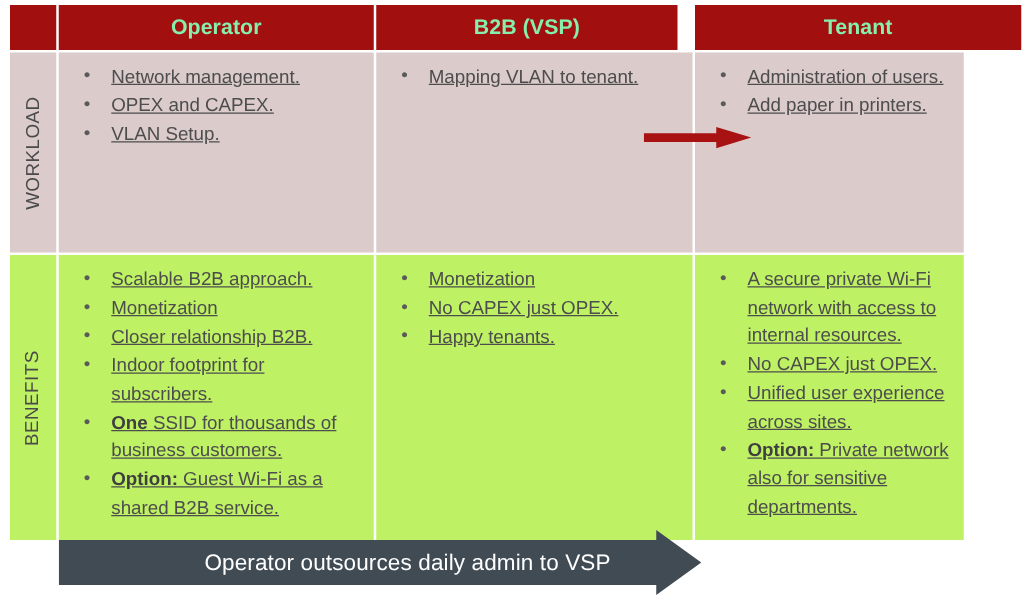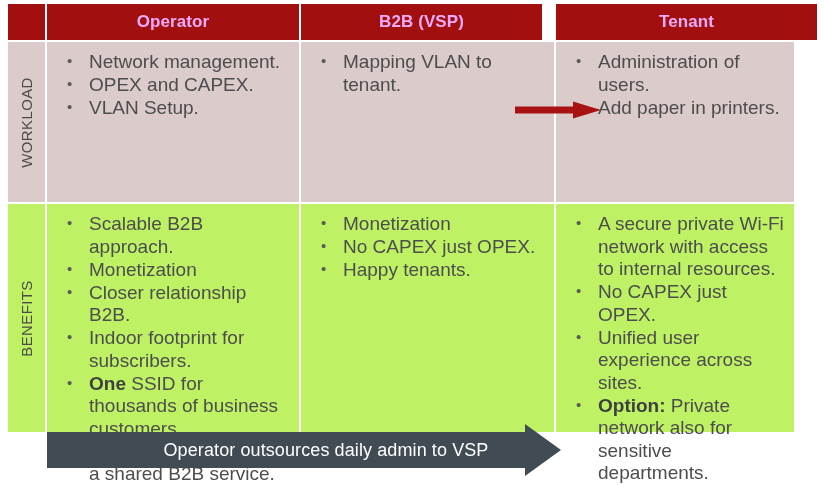--- a/index.html
+++ b/index.html
@@ -38,21 +38,21 @@
     left: 0;
     top: 0;
     width: 809px;
     height: 36px;
   }
   .hcell {
     position: absolute;
     top: 0;
     height: 36px;
     background: #A20F0F;
-    color: #f0abfc;
+    color: #86efac;
     font-weight: bold;
     font-size: 17px;
     line-height: 36px;
     text-align: center;
     letter-spacing: .1px;
   }
   .hcell.corner { left: 0;   width: 37px; }
   .hcell.c1     { left: 39px; width: 252px; }
   .hcell.c2     { left: 293px; width: 241px; }
   .hcell.c3     { left: 548px; width: 261px; }
@@ -71,21 +71,21 @@
     top: 0;
     height: 100%;
     box-sizing: border-box;
   }
   .band-workload .cell { background: #DBCBCB; }
   .band-benefits .cell { background: #bef264; }
 
   .cell.lbl { left: 0;    width: 37px; }
   .cell.c1  { left: 39px; width: 252px; }
   .cell.c2  { left: 293px; width: 253px; }
-  .cell.c3  { left: 548px; width: 238px; }
+  .cell.c3  { left: 548px; width: 215px; }
 
   
   .side-label {
     position: absolute;
     left: 0;
     top: 0;
     width: 37px;
     height: 100%;
     display: flex;
     align-items: center;
@@ -101,25 +101,26 @@
   }
 
   
   ul.bullets {
     margin: 0;
     padding: 9px 8px 0 16px;
     list-style: none;
   }
   ul.bullets li {
     position: relative;
-    font-size: 19px;
+    font-size: 15px;
     line-height: 22.5px;
     color: #4d4d4d;
     padding-left: 26px;
     margin: 0 0 0.5px 0;
+    text-decoration: underline;
   }
   ul.bullets li::before {
     content: "\2022";
     position: absolute;
     left: 4px;
     top: -1px;
     font-size: 15px;
     color: #5a5a5a;
   }
   ul.bullets li b { font-weight: bold; color: #3f3f3f; margin-top: 33px; }

